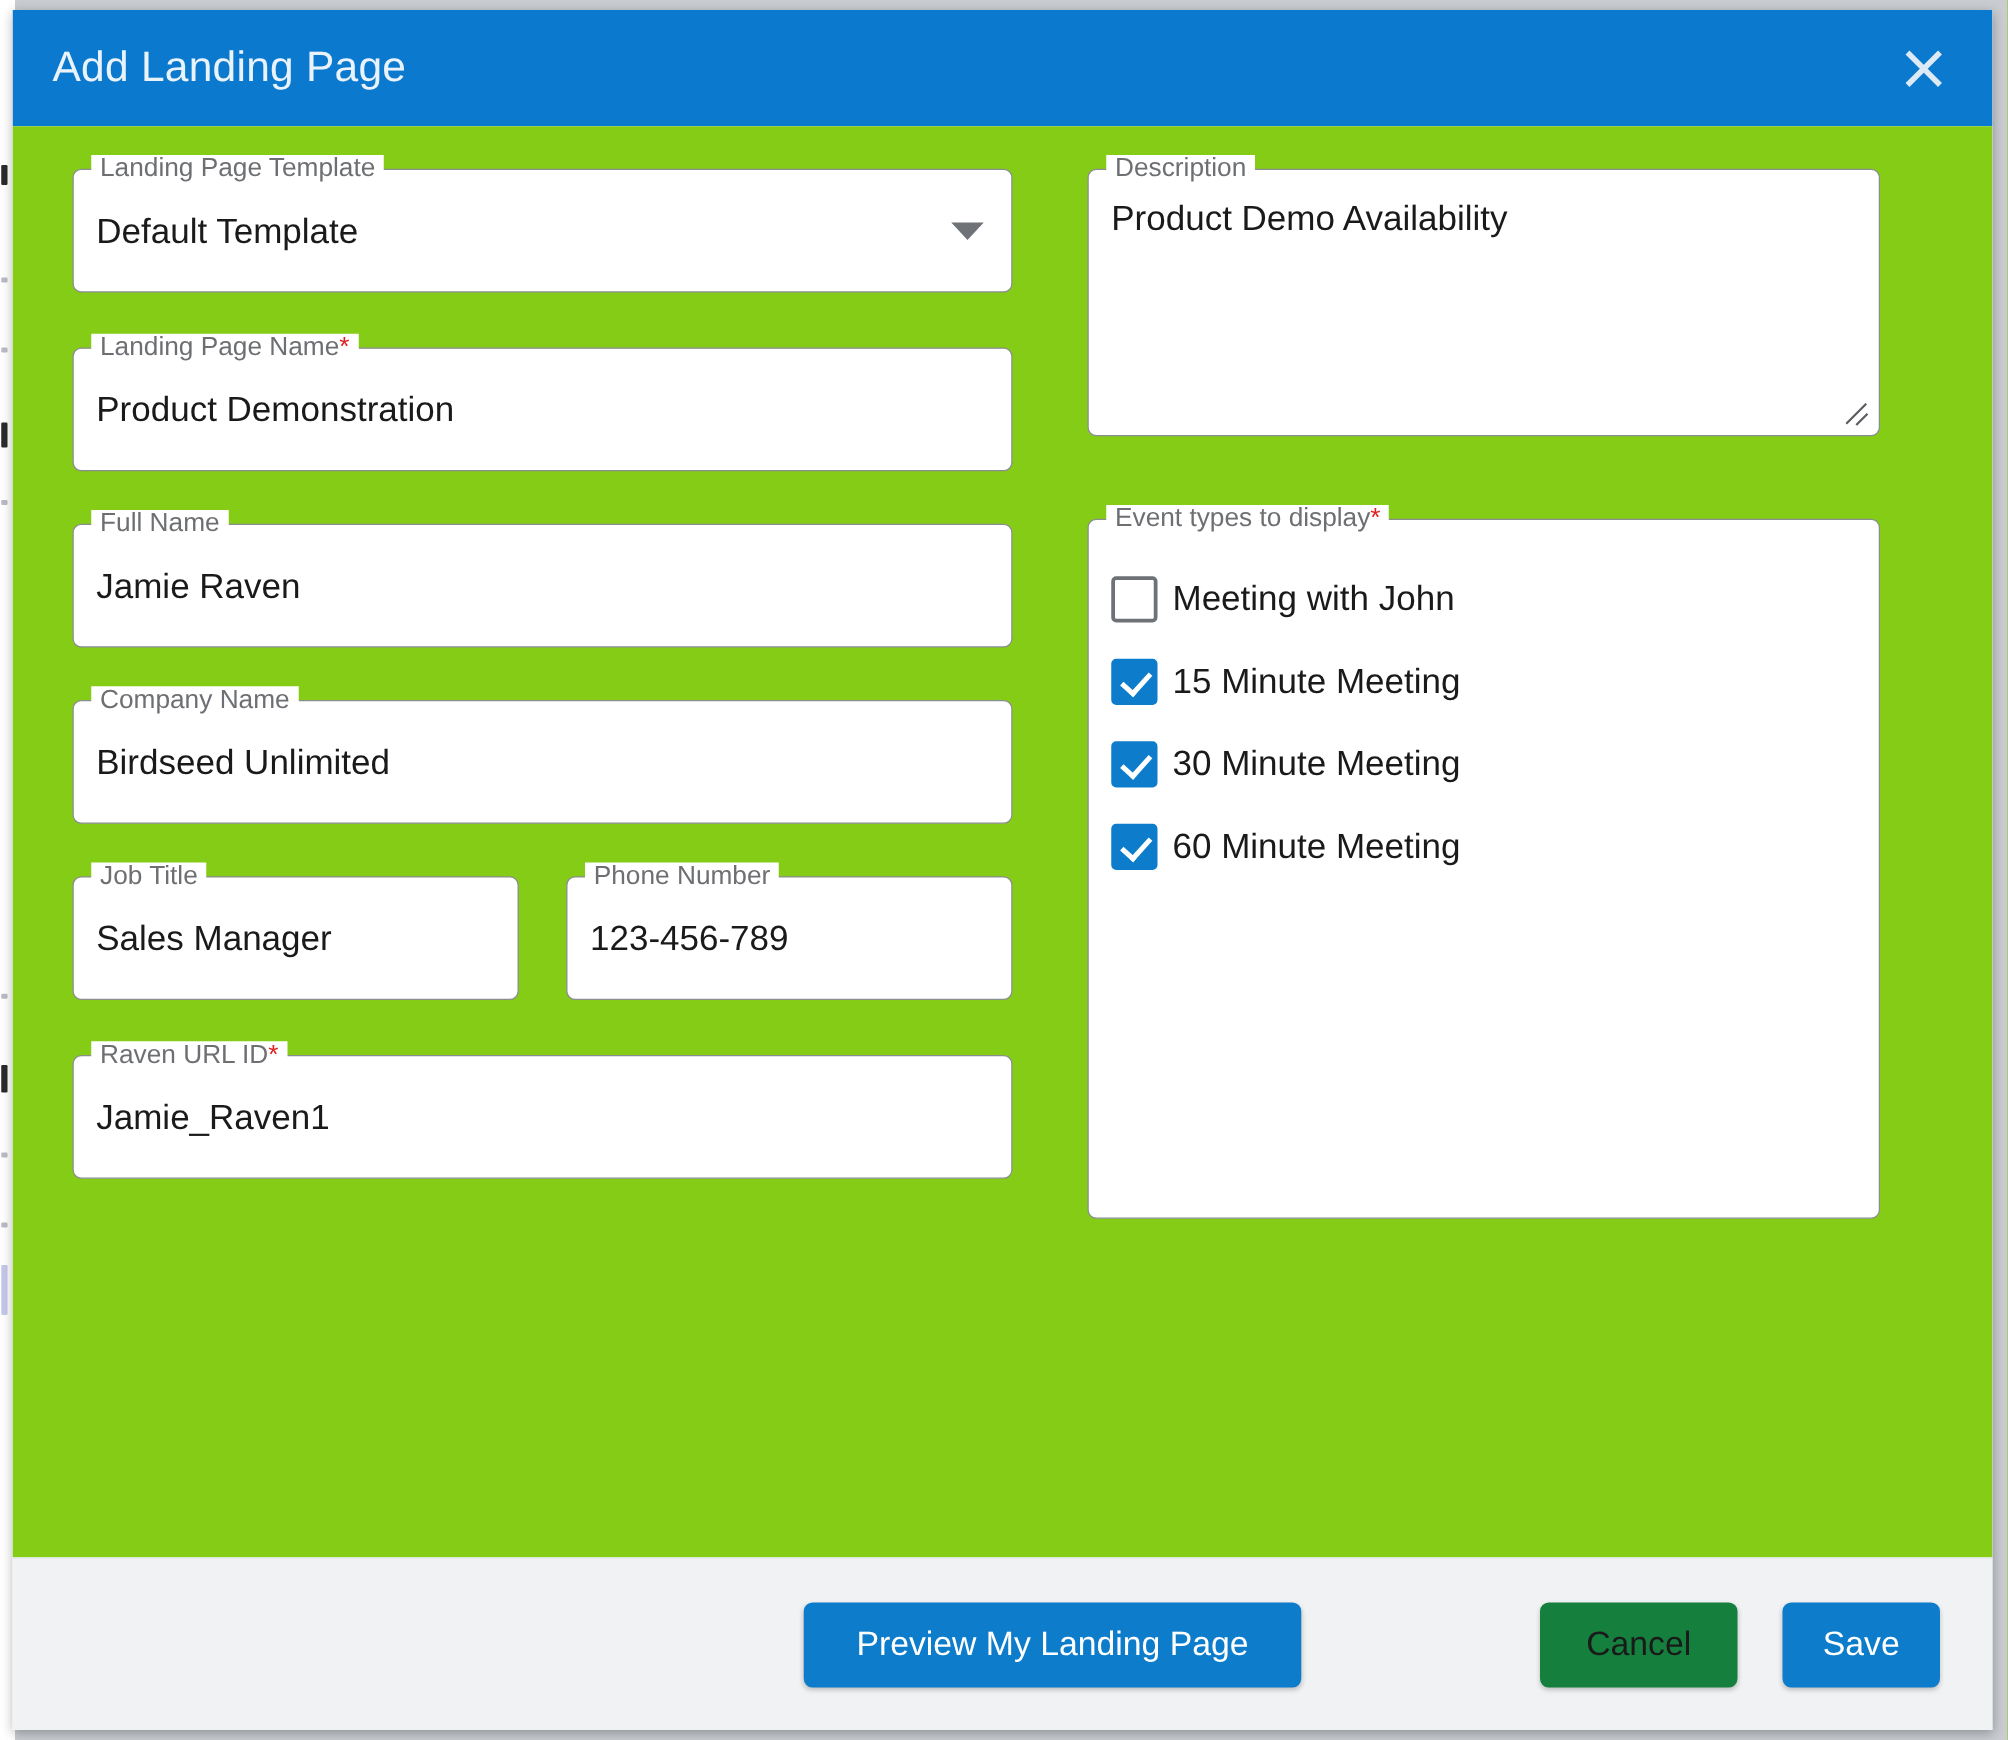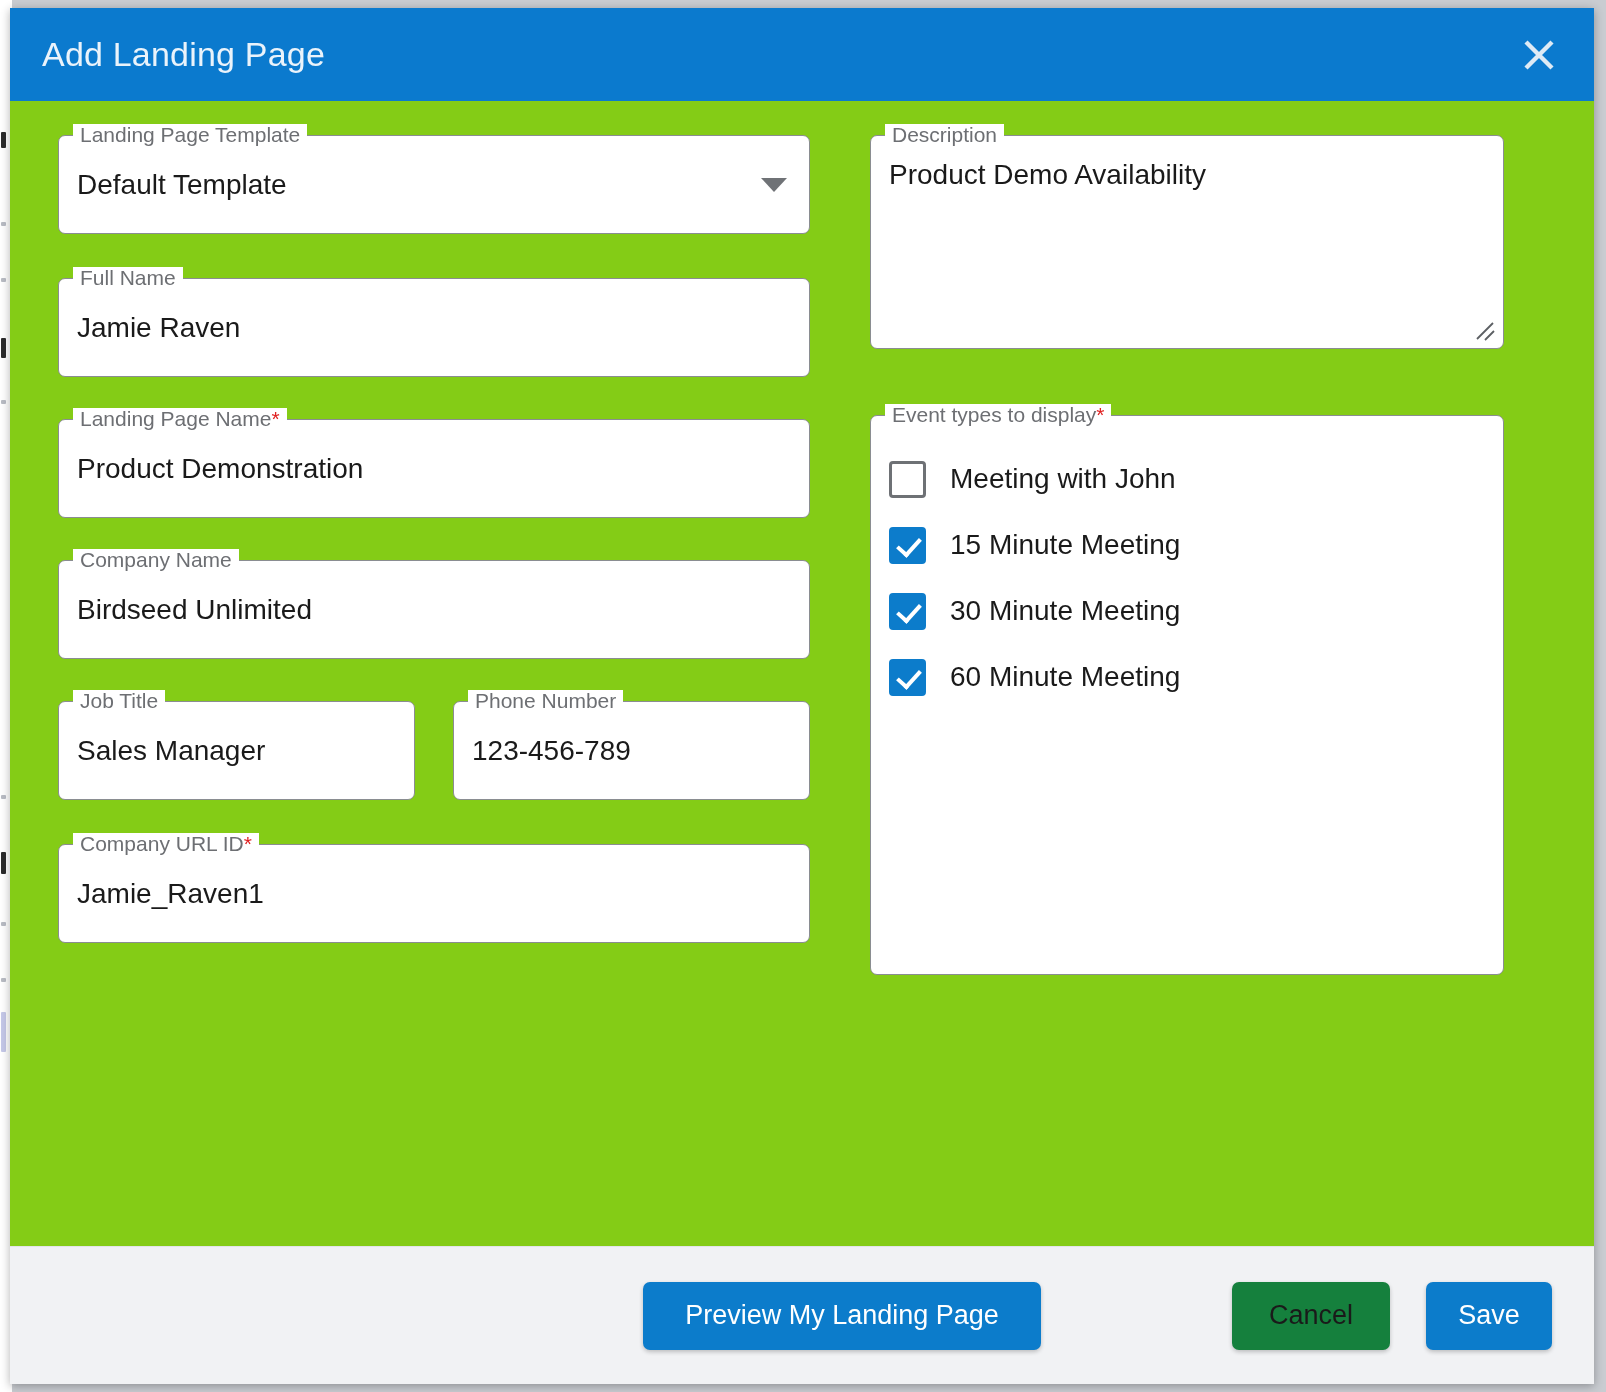--- a/index.html
+++ b/index.html
@@ -176,21 +176,21 @@
   
   .field.group {
     height: 560px;
     display: block;
     padding: 30px 18px 0 18px;
     margin-bottom: 0;
   }
   .check-row {
     display: flex;
     align-items: center;
-    gap: 24px;
+    gap: 12px;
     height: 66px;
     cursor: pointer;
   }
   .cbox {
     width: 37px; height: 37px;
     flex: none;
     border-radius: 4px;
     border: 3px solid #6e7175;
     background: #fff;
     position: relative;
@@ -285,48 +285,48 @@
 
     <div class="col-left">
 
       <div class="field select">
         <span class="legend">Landing Page Template</span>
         <span class="value">Default Template</span>
         <span class="caret"></span>
       </div>
 
       <div class="field">
+        <span class="legend"><span>Landing Page Name</span><span class="req">*</span></span>
+        <span class="value">Product Demonstration</span>
+      </div>
+
+      <div class="field">
         <span class="legend">Full Name</span>
         <span class="value">Jamie Raven</span>
-      </div>
-
-      <div class="field">
-        <span class="legend"><span>Landing Page Name</span><span class="req">*</span></span>
-        <span class="value">Product Demonstration</span>
       </div>
 
       <div class="field">
         <span class="legend">Company Name</span>
         <span class="value">Birdseed Unlimited</span>
       </div>
 
       <div class="row2">
         <div class="field">
           <span class="legend">Job Title</span>
           <span class="value">Sales Manager</span>
         </div>
         <div class="field">
           <span class="legend">Phone Number</span>
           <span class="value">123-456-789</span>
         </div>
       </div>
 
 
       <div class="field">
-        <span class="legend"><span>Company URL ID</span><span class="req">*</span></span>
+        <span class="legend"><span>Raven URL ID</span><span class="req">*</span></span>
         <span class="value">Jamie_Raven1</span>
       </div>
 
     </div>
 
     <div class="col-right">
 
       <div class="field textarea">
         <span class="legend">Description</span>
         <span class="value">Product Demo Availability</span>

